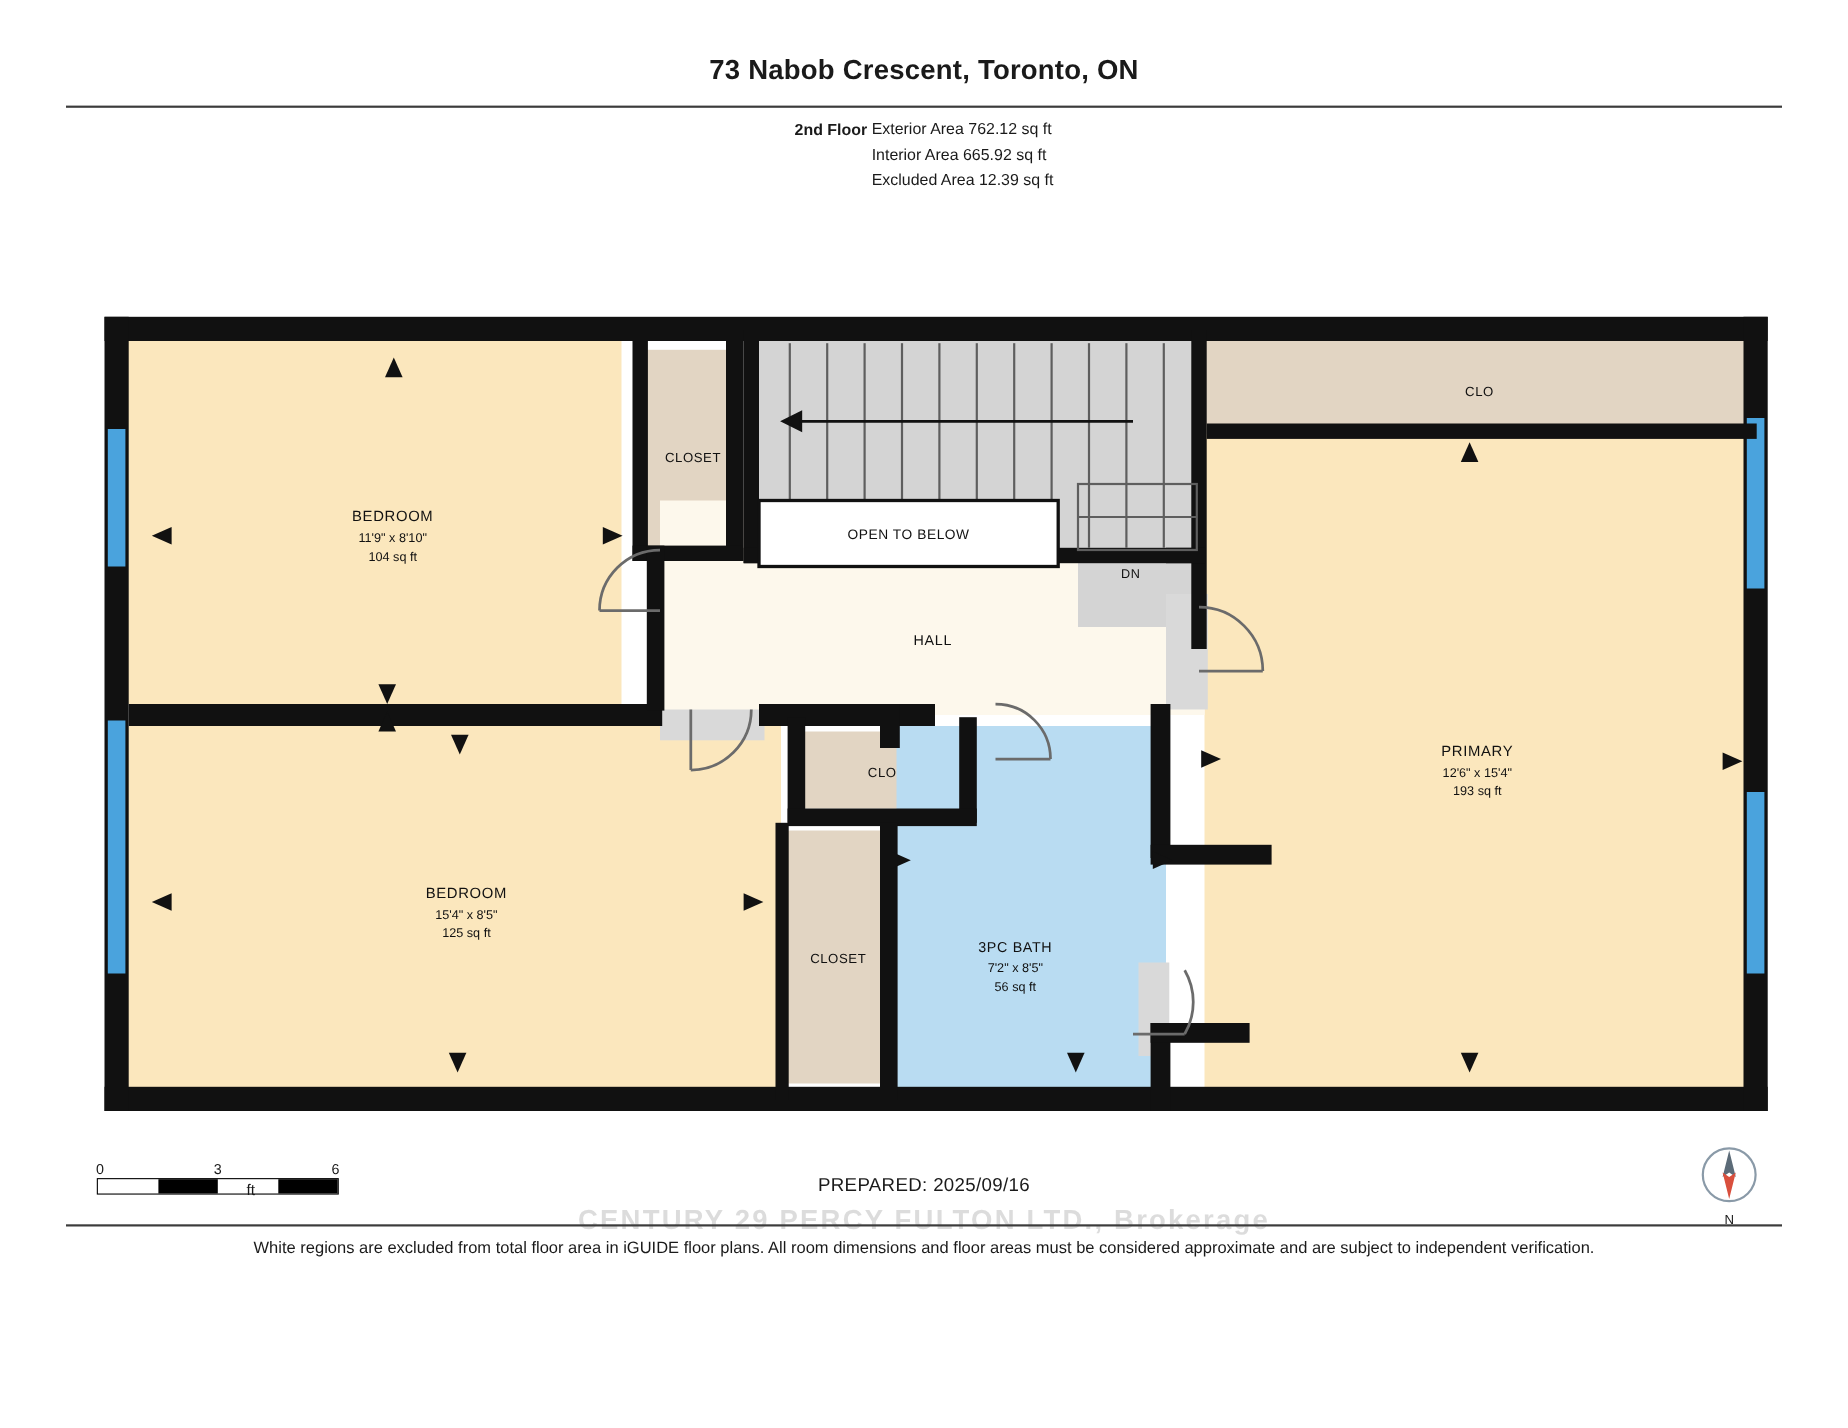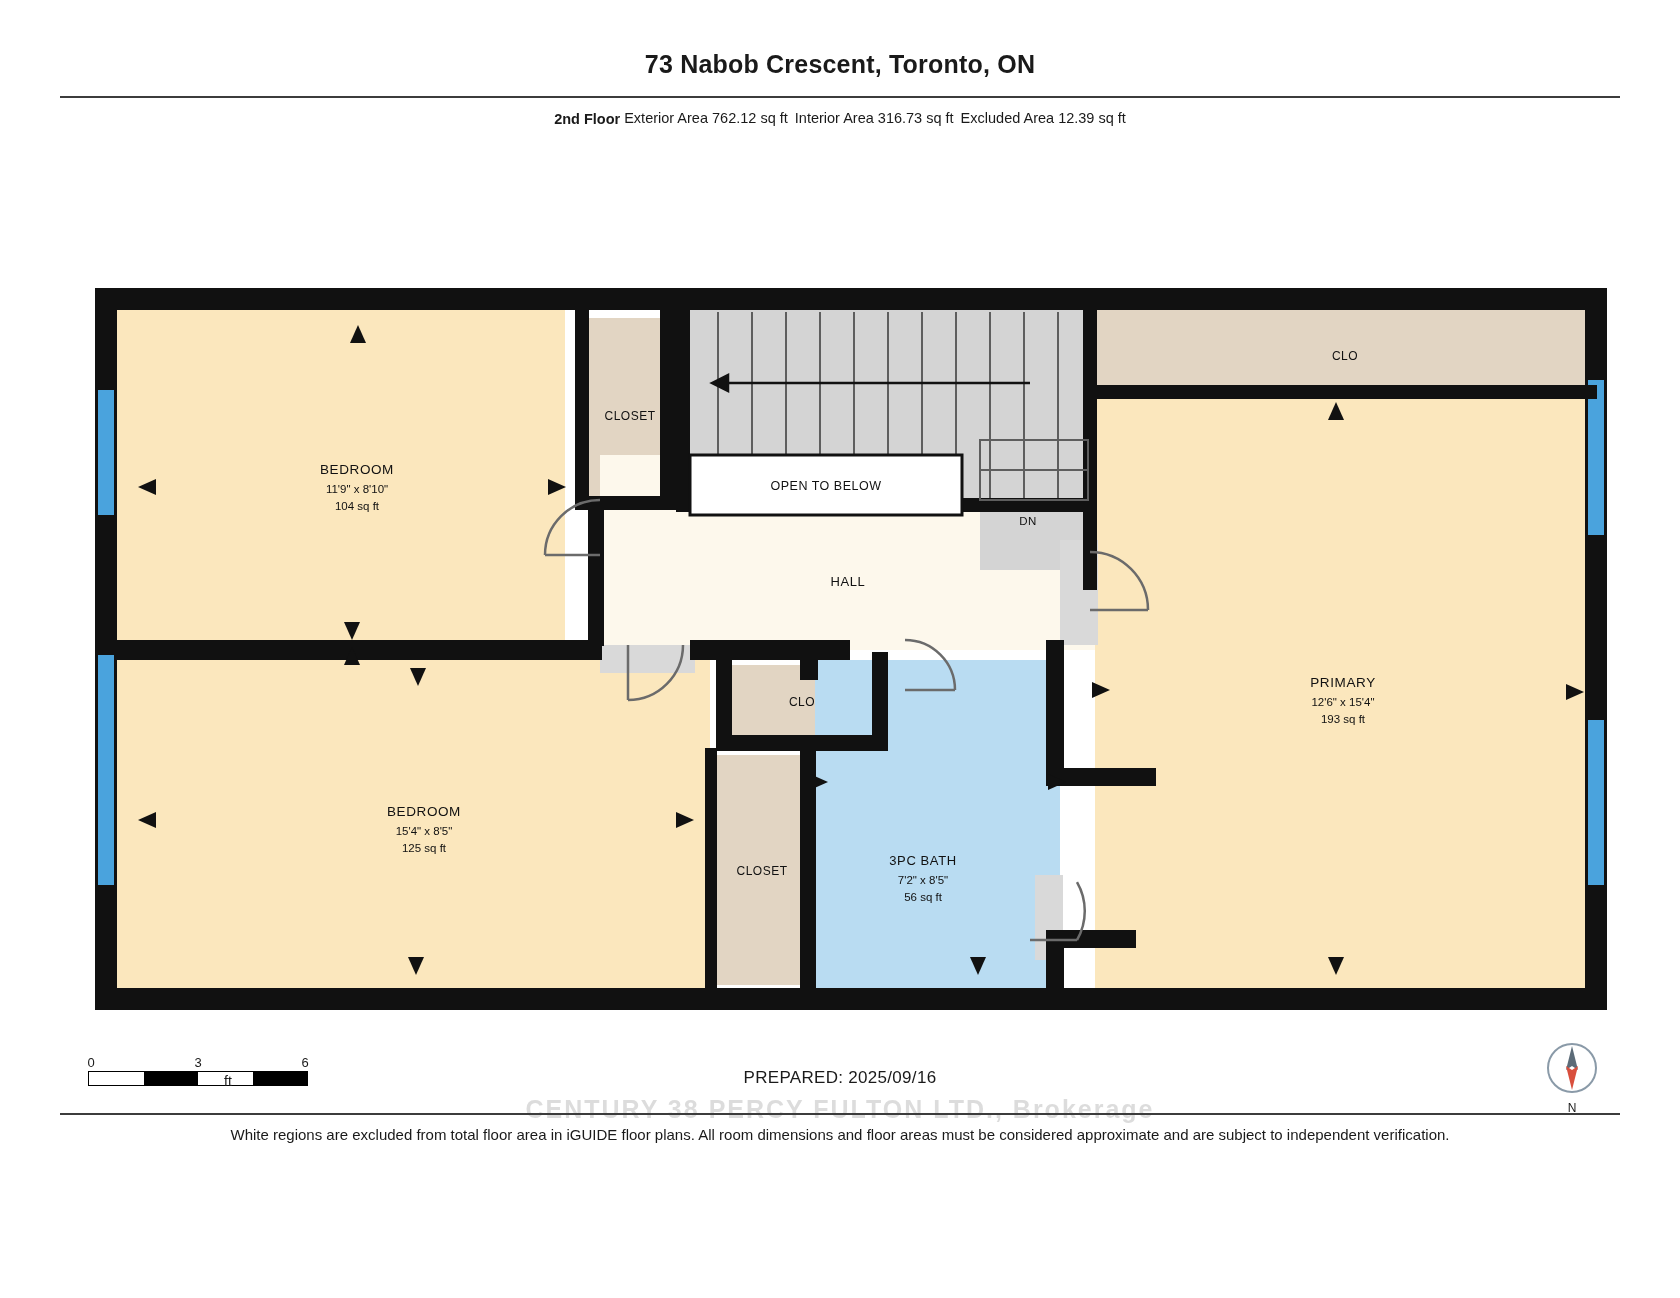--- a/index.html
+++ b/index.html
@@ -50,21 +50,21 @@
     gap: 4px;
   }
   .floor-label {
     font-size: 14.5px;
     font-weight: bold;
     padding-top: 1px;
     white-space: nowrap;
   }
   .area-lines {
     display: flex;
-    flex-direction: row;
+    flex-direction: column;
     gap: 7px;
   }
   .area-line {
     font-size: 14.5px;
     white-space: nowrap;
   }
 
   
   #plan {
     position: absolute;
@@ -161,21 +161,21 @@
 <body>
 
 <div class="title">73 Nabob Crescent, Toronto, ON</div>
 <div class="title-rule"></div>
 
 <div class="areas">
   <div class="areas-inner">
     <div class="floor-label">2nd Floor</div>
     <div class="area-lines">
       <div class="area-line">Exterior Area 762.12 sq ft</div>
-      <div class="area-line">Interior Area 316.73 sq ft</div>
+      <div class="area-line">Interior Area 665.92 sq ft</div>
       <div class="area-line">Excluded Area 12.39 sq ft</div>
     </div>
   </div>
 </div>
 
 <svg id="plan" width="1680" height="1298" viewBox="0 0 1680 1298">
 
   <rect x="110" y="300" width="455" height="340" fill="#fbe7bd"></rect>
 
   <rect x="110" y="660" width="600" height="340" fill="#fbe7bd"></rect>
@@ -345,21 +345,21 @@
   <div class="scale-bar-box">
     <div class="scale-seg" style="width:25%;"></div>
     <div class="scale-seg dark" style="width:25%;"></div>
     <div class="scale-seg" style="width:25%;"></div>
     <div class="scale-seg dark" style="width:25%;"></div>
   </div>
 </div>
 <div class="scale-unit">ft</div>
 
 <div class="prepared">PREPARED: 2025/09/16</div>
-<div class="watermark">CENTURY 38 PERCY FULTON LTD., Brokerage</div>
+<div class="watermark">CENTURY 29 PERCY FULTON LTD., Brokerage</div>
 
 <div class="compass">
   <svg width="64" height="56" viewBox="0 0 64 56">
     <circle cx="32" cy="28" r="24" fill="none" stroke="#8a9aa8" stroke-width="2"></circle>
     <polygon points="32,6 26,30 32,26 38,30" fill="#5c6b78"></polygon>
     <polygon points="32,50 26,26 32,30 38,26" fill="#d94f3d"></polygon>
   </svg>
   <div class="compass-label">N</div>
 </div>
 

